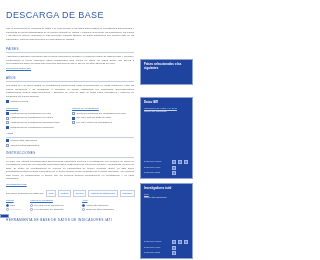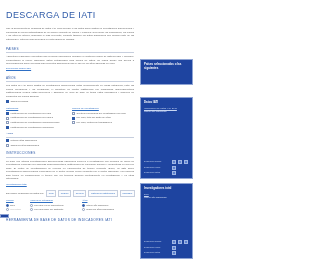--- a/index.html
+++ b/index.html
@@ -100,21 +100,21 @@
   .btn-side {
     position:absolute; left:0px; top:205px; width:9px; height:4px;
     background:#1e44a0; border:.4px solid #8fa4d4;
   }
 </style>
 </head>
 <body>
 
 <div class="page">
 
-  <div class="title">DESCARGA DE IATI</div>
+  <div class="title">DESCARGA DE BASE</div>
   <div class="intro">Use la herramienta de descarga de datos IATI para acceder a los datos sobre gastos en investigación agropecuaria y capacidad de forma automatizada de un amplio conjunto de países y regiones. Seleccione los indicadores, los países y los años de interés, indicando lo más relevante; consulte también los datos disponibles que forman parte de las categorías y criterios más generales en esta página de análisis.</div>
 
   <div class="sec-head">PAÍSES</div>
   <div class="sec-body">Agricultura realizando encuestas para recopilar información primaria en múltiples países de sistema bajo y mediano. Presentamos la mayor disponible datos actualizados para países de datos. Se indica donde nos acerca a aproximaciones sobre las cifras más recientes disponibles para el uso de los años agrícolas en ellos.</div>
   <div style="margin-top:1.5px;width:128px;">
     <span class="lnk">seleccionar países aquí</span>
   </div>
 
   <div class="sec-head">AÑOS</div>
   <div class="sec-body">Los datos de IATI sobre gastos en investigación agropecuaria están principalmente en varias categorías, entre las cuales operadores y los programas, el ministerio de capital institucional por organismos gubernamentales institucionales locales están superiores y asimismo en línea de base en todos estos indicadores y gobierno de incidentes por países agrarias.</div>

